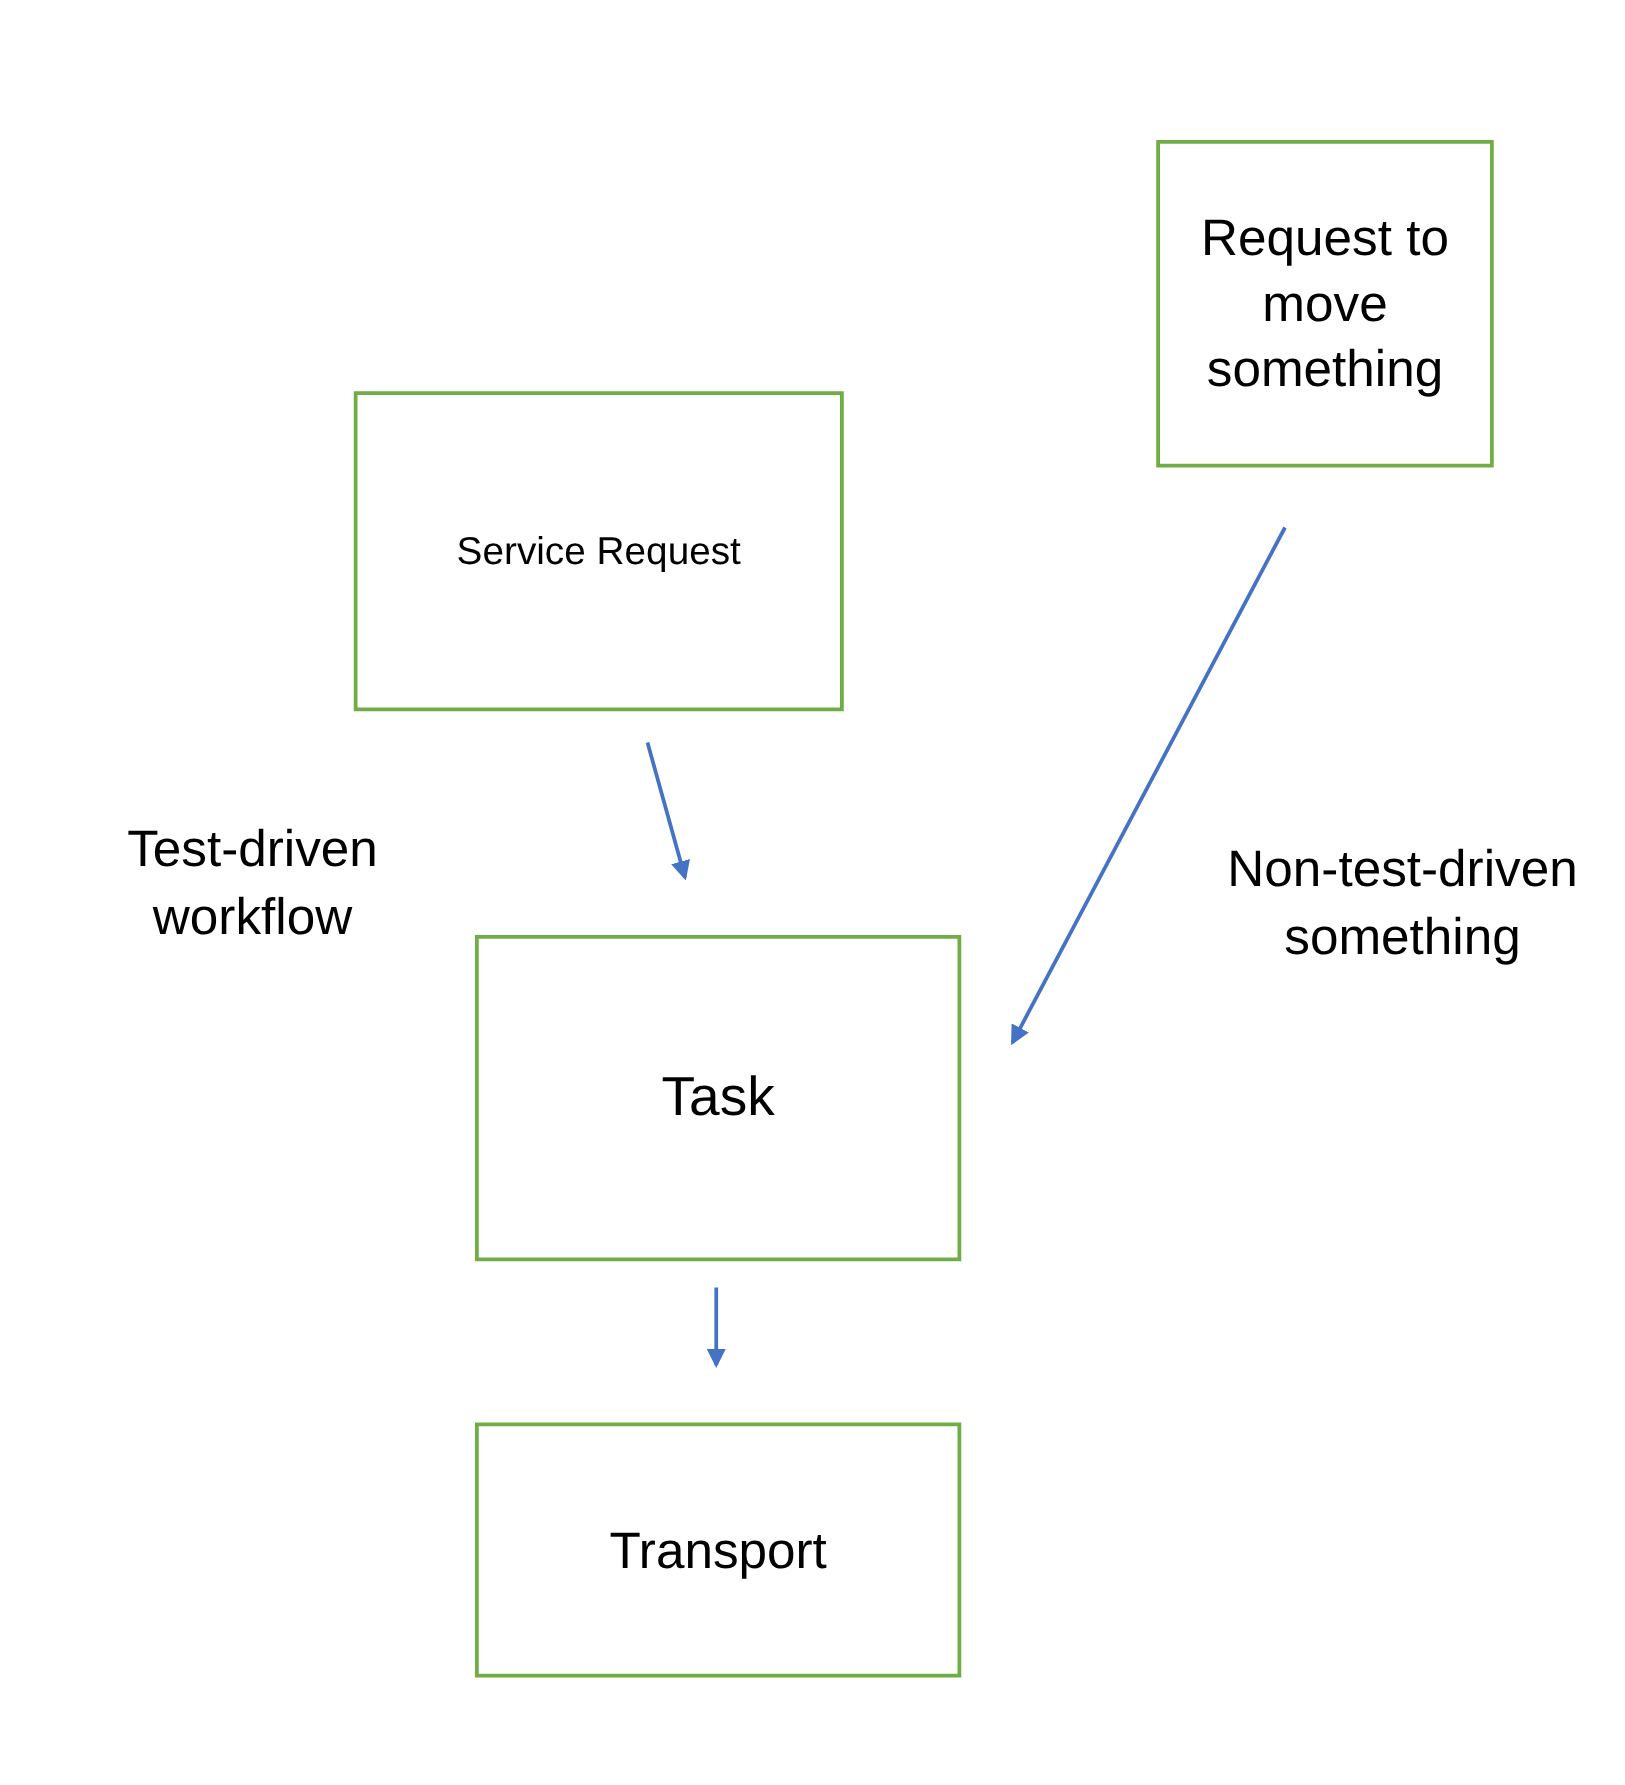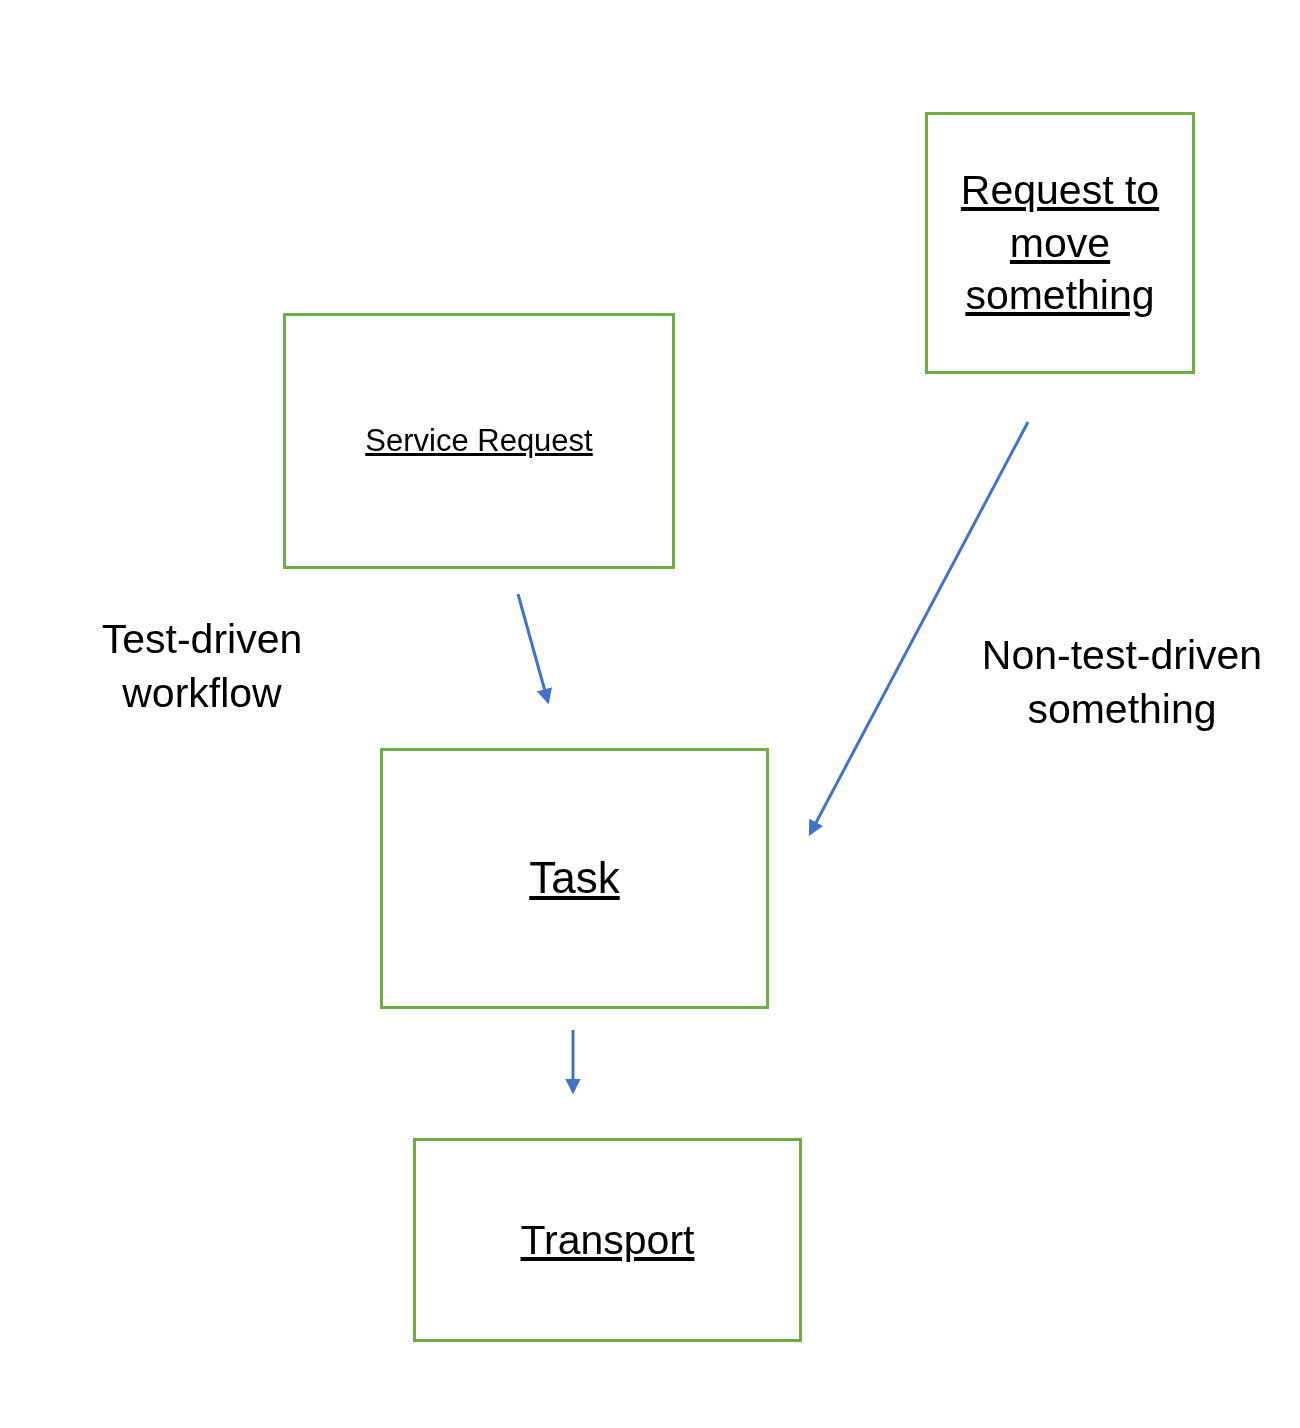--- a/index.html
+++ b/index.html
@@ -20,21 +20,20 @@
     box-sizing: border-box;
     background: #ffffff;
     border: 3px solid #70AD47;
     display: flex;
     align-items: center;
     justify-content: center;
     text-align: center;
     color: #000000;
     line-height: 1.28;
     font-weight: 400;
-    text-decoration: underline;
   }
   .node .node-label {
     display: block;
     padding: 0 10px;
     white-space: pre-line;
   }
   #node-service-request {
     left: 283px;
     top: 313px;
     width: 392px;
@@ -54,29 +53,29 @@
     width: 389px;
     height: 261px;
     font-size: 44px;
   }
   #node-transport {
     left: 380px;
     top: 1138px;
     width: 389px;
     height: 204px;
     font-size: 41px;
-    margin-left: 33px;
   }
   .caption {
     position: absolute;
     color: #000000;
     font-size: 41px;
     line-height: 1.32;
     text-align: center;
     white-space: pre-line;
+    margin-top: 40px;
   }
   #caption-test-driven {
     left: 52px;
     top: 612px;
     width: 300px;
   }
   #caption-non-test-driven {
     left: 952px;
     top: 628px;
     width: 340px;

